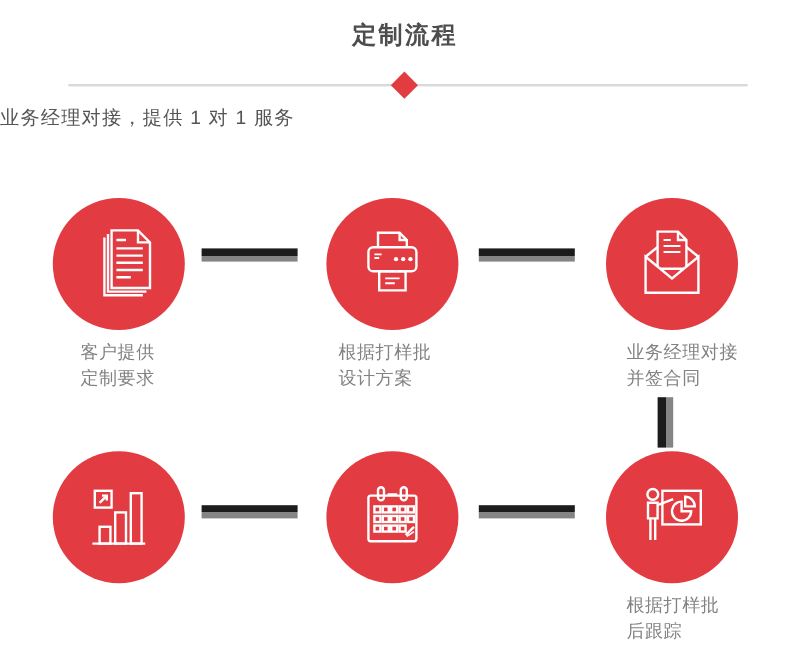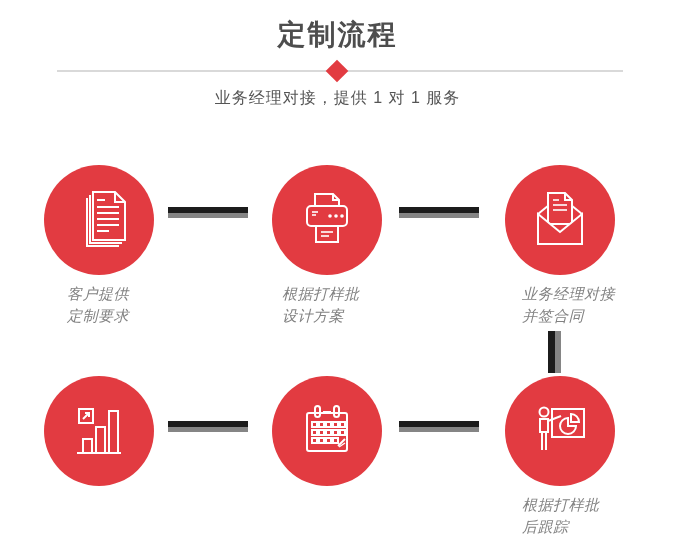--- a/index.html
+++ b/index.html
@@ -5,34 +5,34 @@
   html,body{margin:0;padding:0;}
   body{
     width:675px;height:550px;background:#ffffff;
     font-family:"Liberation Sans","DejaVu Sans",sans-serif;
     position:relative;overflow:hidden;
   }
   .canvas{position:absolute;left:0;top:0;width:675px;height:550px;}
 
   .page-title{
     position:absolute;left:0;top:16px;width:675px;
-    text-align:center;font-size:28px;font-weight:bold;
+    text-align:center;font-size:20px;font-weight:bold;
     color:#4d4d4d;letter-spacing:2px;
   }
   .divider-line{
     position:absolute;left:57px;top:70px;width:566px;height:2px;
     background:#d9d9d9;
   }
   .divider-diamond{
     position:absolute;left:329px;top:63px;width:16px;height:16px;
     background:#e23b41;transform:rotate(45deg);
   }
   .page-subtitle{
     position:absolute;left:0;top:88px;width:675px;
-    text-align:center;font-size:16px;color:#555555;letter-spacing:1px;
+    font-size:16px;color:#555555;letter-spacing:1px;
   }
 
   .step-circle{
     position:absolute;width:110px;height:110px;border-radius:50%;
     background:#e23b41;display:flex;align-items:center;justify-content:center;
   }
   .step-circle svg{display:block;}
 
   .c1{left:44px;top:165px;}  .c2{left:272px;top:165px;}  .c3{left:505px;top:165px;}
   .c4{left:44px;top:376px;}  .c5{left:272px;top:376px;}  .c6{left:505px;top:376px;}
@@ -43,21 +43,21 @@
   }
   .h1{left:168px;top:207px;} .h2{left:399px;top:207px;}
   .h3{left:168px;top:421px;} .h4{left:399px;top:421px;}
   .connector-v{
     position:absolute;left:548px;top:331px;width:13px;height:42px;
     background:linear-gradient(to right,#1c1c1c 0%,#1c1c1c 54%,#858585 54%,#858585 100%);
   }
 
   .step-label{
     position:absolute;font-size:15px;line-height:22px;color:#828282;
-    white-space:pre-line;letter-spacing:0.5px;font-style:italic;
+    white-space:pre-line;letter-spacing:0.5px;
   }
   .l1{left:67px;top:283px;}  .l2{left:282px;top:283px;} .l3{left:522px;top:283px;}
   .l4{left:67px;top:494px;}  .l5{left:282px;top:494px;} .l6{left:522px;top:494px;}
 </style>
 </head>
 <body>
 
 <div class="canvas">
 
   <div class="page-title">定制流程</div>

